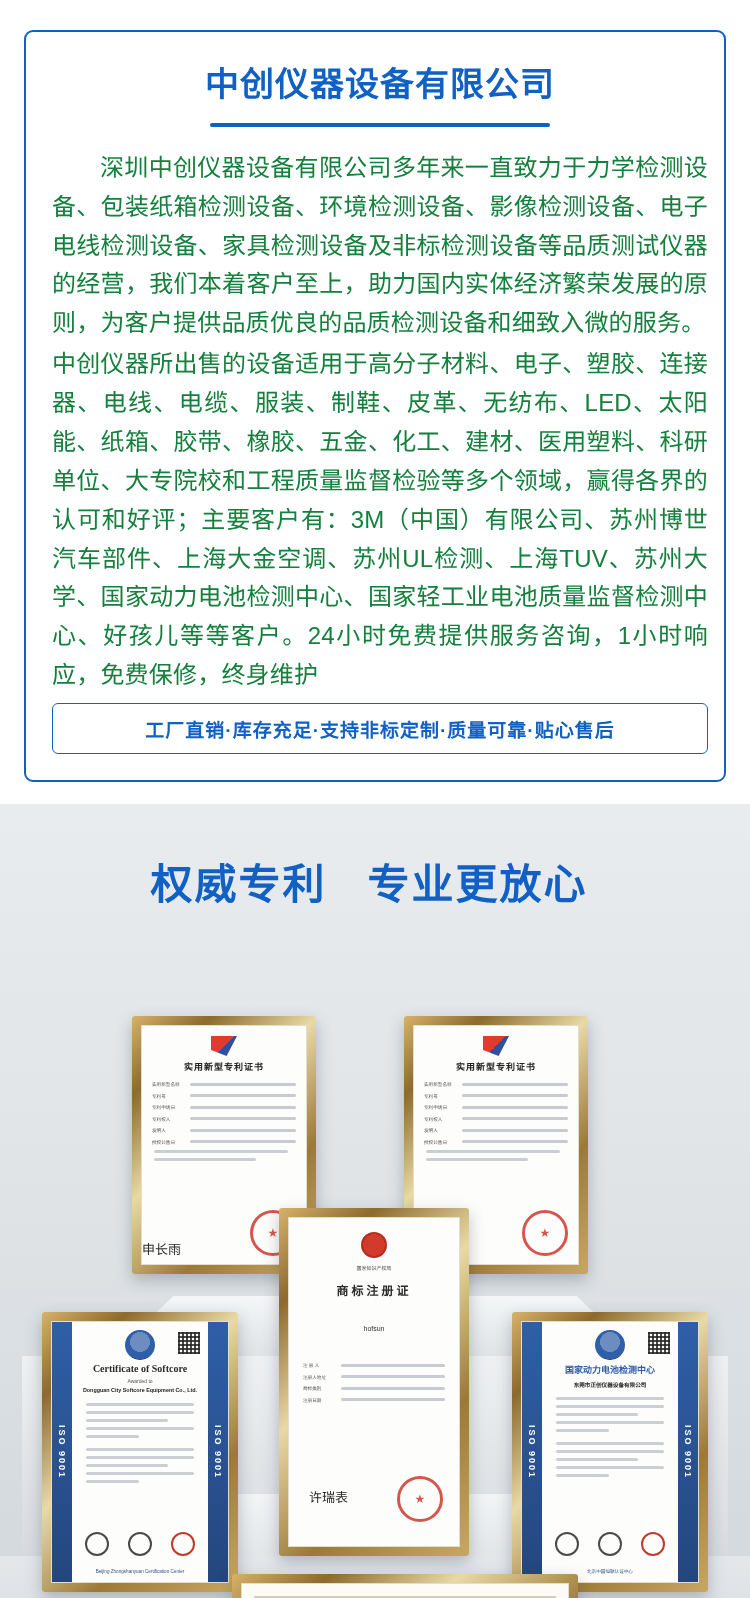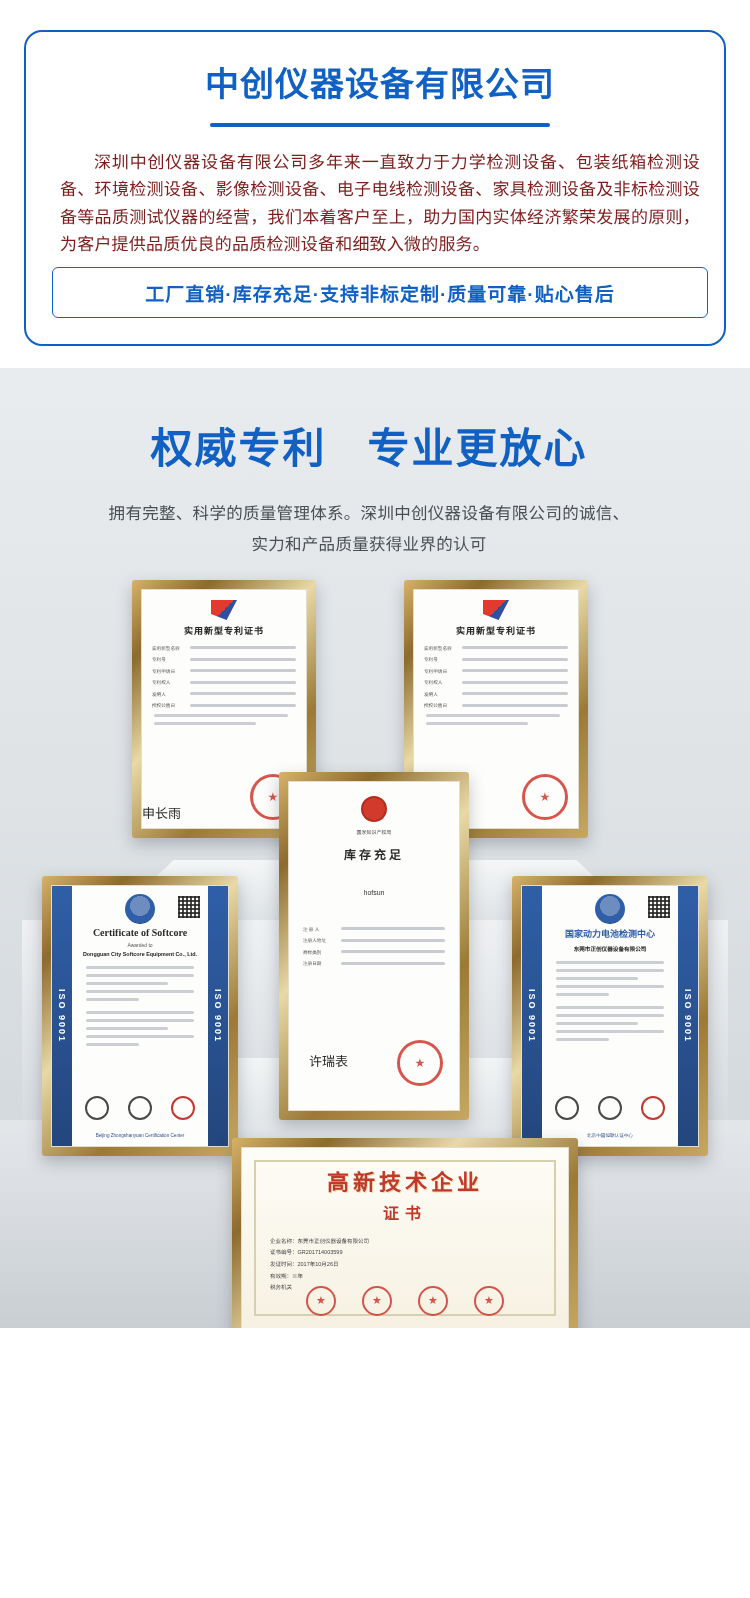--- a/index.html
+++ b/index.html
@@ -23,21 +23,21 @@
   
   .intro-section {
     width: 750px;
     background: #ffffff;
     padding: 30px 0 22px 0;
     box-sizing: border-box;
   }
   .intro-card {
     margin: 0 24px;
     border: 2px solid #1161c4;
-    border-radius: 18px;
+    border-radius: 9px;
     padding: 32px 16px 26px 26px;
     box-sizing: border-box;
     background: #ffffff;
   }
   .intro-title {
     text-align: center;
     color: #1161c4;
     font-size: 34px;
     font-weight: bold;
     letter-spacing: 1px;
@@ -45,25 +45,25 @@
     margin: 0 0 18px 0;
   }
   .title-rule {
     width: 340px;
     height: 4px;
     background: #1161c4;
     margin: 0 auto 22px auto;
     border-radius: 2px;
   }
   .intro-para {
-    color: #7f1d1d;
-    font-size: 17px;
+    color: #15803d;
+    font-size: 24px;
     line-height: 1.62;
     text-align: justify;
-    margin: 8px;
+    margin: 0;
     letter-spacing: 0.2px;
   }
   .intro-para.first {
     text-indent: 2em;
   }
   .intro-para + .intro-para {
     margin-top: 2px;
   }
   .slogan-box {
     margin-top: 8px;
@@ -346,34 +346,31 @@
 </head>
 <body>
 
 <div class="page">
 
   <section class="intro-section">
     <div class="intro-card">
       <h1 class="intro-title">中创仪器设备有限公司</h1>
       <div class="title-rule"></div>
       <p class="intro-para first">深圳中创仪器设备有限公司多年来一直致力于力学检测设备、包装纸箱检测设备、环境检测设备、影像检测设备、电子电线检测设备、家具检测设备及非标检测设备等品质测试仪器的经营，我们本着客户至上，助力国内实体经济繁荣发展的原则，为客户提供品质优良的品质检测设备和细致入微的服务。</p>
+      <p class="intro-para">中创仪器所出售的设备适用于高分子材料、电子、塑胶、连接器、电线、电缆、服装、制鞋、皮革、无纺布、LED、太阳能、纸箱、胶带、橡胶、五金、化工、建材、医用塑料、科研单位、大专院校和工程质量监督检验等多个领域，赢得各界的认可和好评；主要客户有：3M（中国）有限公司、苏州博世汽车部件、上海大金空调、苏州UL检测、上海TUV、苏州大学、国家动力电池检测中心、国家轻工业电池质量监督检测中心、好孩儿等等客户。24小时免费提供服务咨询，1小时响应，免费保修，终身维护</p>
       <div class="slogan-box">工厂直销·库存充足·支持非标定制·质量可靠·贴心售后</div>
     </div>
   </section>
 
   <section class="cert-section">
     <h2 class="cert-title">
       <span>权威专利</span>
       <span>&nbsp;</span>
       <span>专业更放心</span>
     </h2>
-    <p class="cert-sub">
-      <span>拥有完整、科学的质量管理体系。深圳中创仪器设备有限公司的诚信、</span><br>
-      <span>实力和产品质量获得业界的认可</span>
-    </p>
 
     <div class="podium">
       <div class="podium-top"></div>
       <div class="podium-mid"></div>
       <div class="podium-step"></div>
       <div class="podium-front"></div>
     </div>
 
     <div class="frame frame-patent-left">
       <div class="paper">
@@ -509,21 +506,21 @@
           <div class="badge red"></div>
         </div>
         <div style="position:absolute;left:24px;right:24px;bottom:8px;text-align:center;font-size:4.6px;color:#33528d;">北京中园恒联认证中心</div>
       </div>
     </div>
 
     <div class="frame frame-tm">
       <div class="paper">
         <div class="tm-emblem"></div>
         <div style="text-align:center;font-size:5px;color:#555;">国家知识产权局</div>
-        <div class="cert-label sign" style="font-size:12px;margin-top:10px;letter-spacing:3px;">库存充足</div>
+        <div class="cert-label sign" style="font-size:12px;margin-top:10px;letter-spacing:3px;">商标注册证</div>
         <div style="text-align:center;margin-top:26px;font-size:7px;color:#333;">hofsun</div>
         <div style="margin-top:30px;padding:0 14px;">
           <div class="patent-row">
             <span class="k">注 册 人</span>
               <span class="v"></span>
           </div>
           <div class="patent-row">
             <span class="k">注册人地址</span>
               <span class="v"></span>
           </div>

